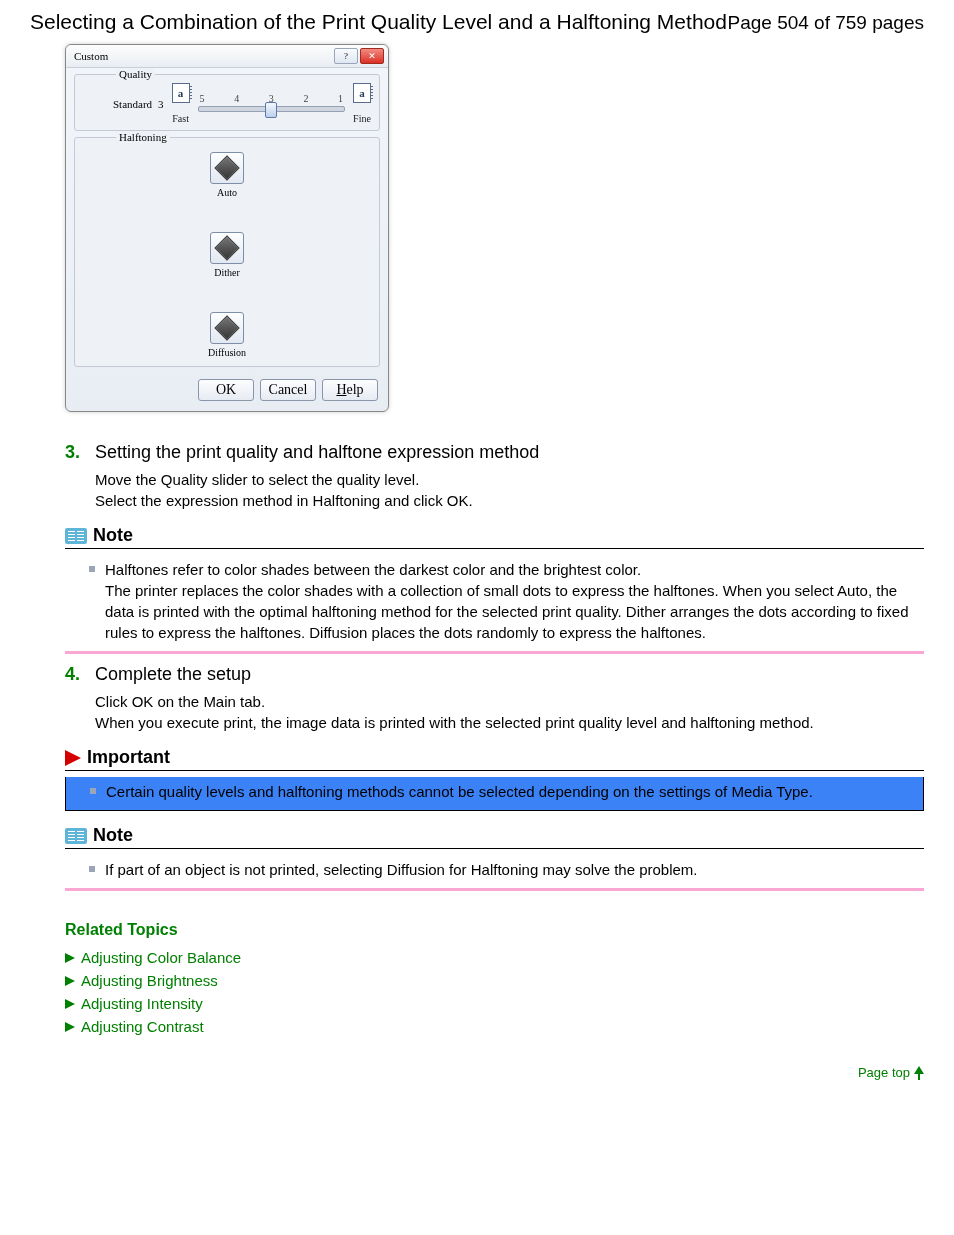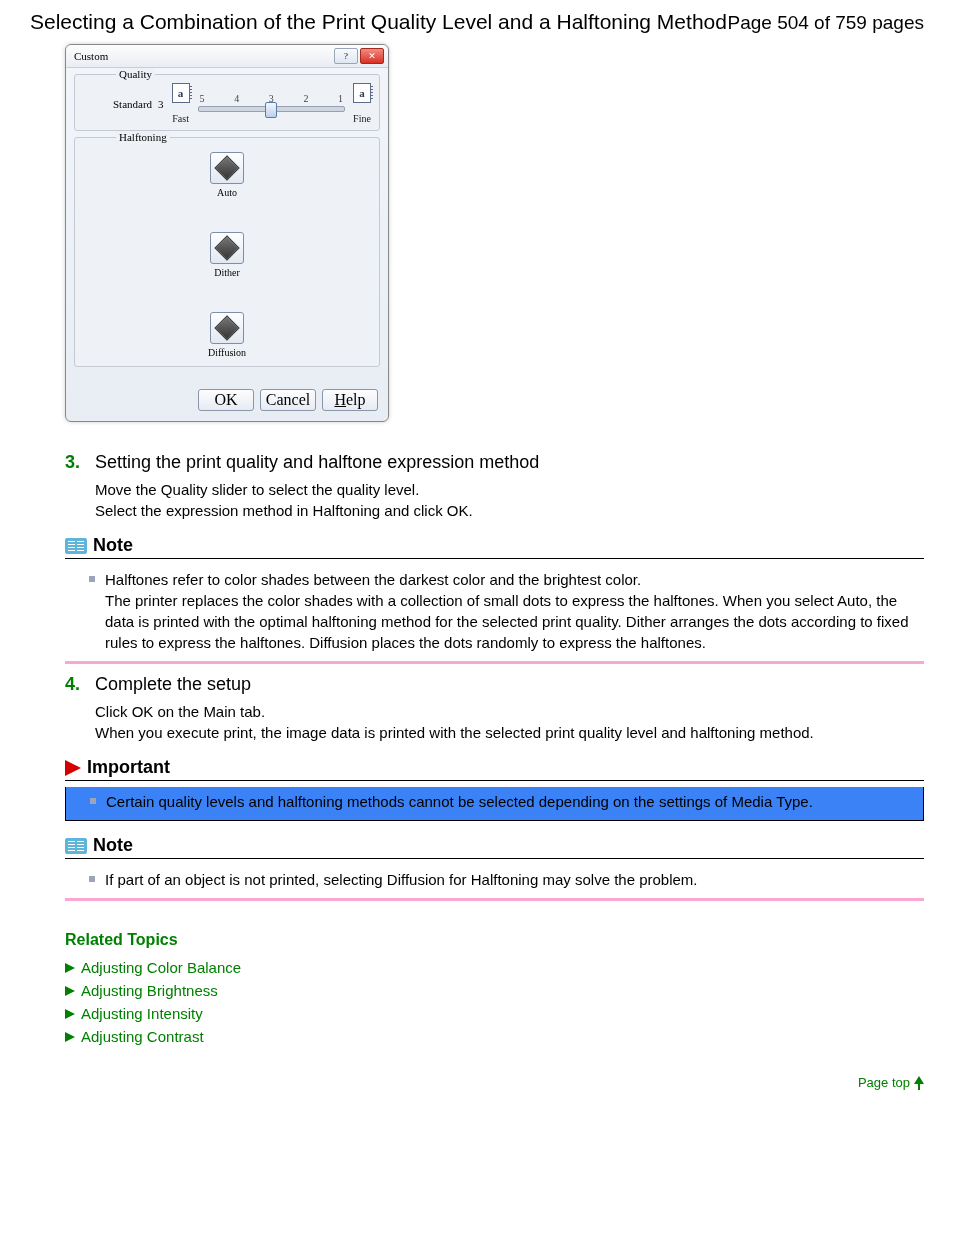--- a/index.html
+++ b/index.html
@@ -121,22 +121,22 @@
     border:1px solid #333;
   }
   .dlg-btns {
     display:flex; justify-content:flex-end; gap:6px;
     padding:6px 10px 10px 10px;
   }
   .dlg-btn {
     min-width:54px; height:20px;
     border:1px solid #8a97ab; border-radius:3px;
     background:linear-gradient(#fdfdfe,#e6ebf3);
-    font-size:16px;
-    display:flex; align-items:center; justify-content:center;margin-top:10px;
+    font-size:14px;
+    display:flex; align-items:center; justify-content:center;
   }
   .dlg-btn u { text-decoration: underline; }
 
   
   .step { display:flex; gap:12px; margin: 10px 0 6px 0; }
   .step-num { color:#008000; font-weight:bold; font-size:18px; min-width:18px; }
   .step-title { font-size:18px; }
   .step-body { margin: 6px 0 14px 30px; line-height:1.4; }
 
   

